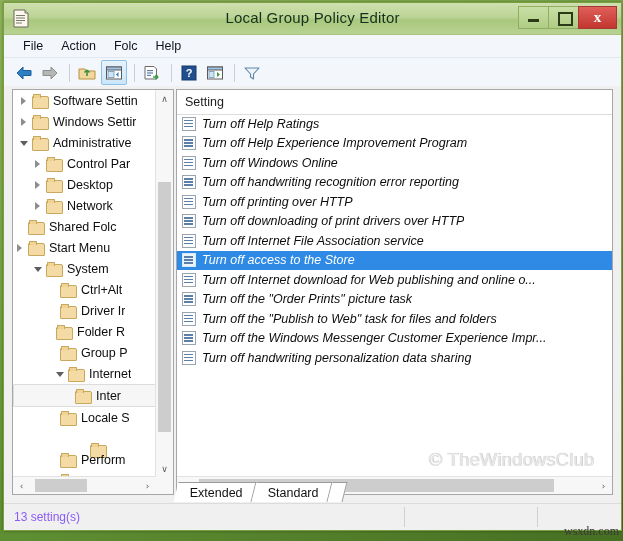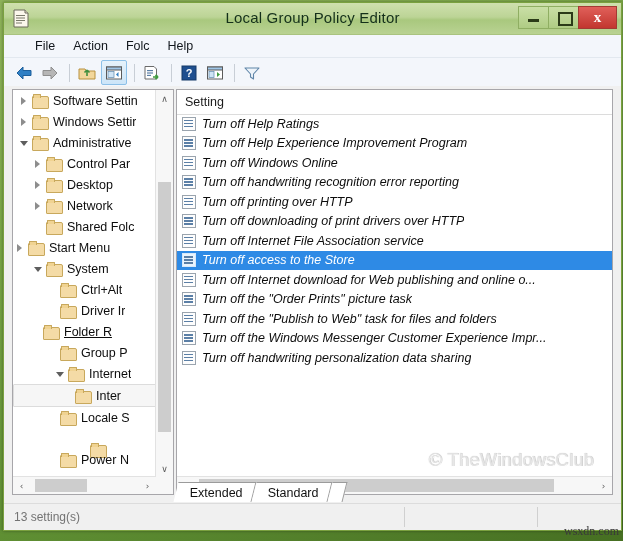--- a/index.html
+++ b/index.html
@@ -68,21 +68,21 @@
     text-align: center; color: #fff;
     font-size: 15px; font-weight: bold;
     font-family: "Liberation Serif", serif;
   }
   
   #menubar {
     height: 22px;
     background: #f3f6fb;
     border-bottom: 1px solid #e2e8ef;
     display: flex; align-items: center;
-    padding-left: 22px;
+    padding-left: 10px;
   }
   .menu-item {
     font-size: 12.5px; color: #11161c;
     padding: 2px 9px;
     cursor: default;
   }
   
   #toolbar {
     height: 29px;
     background: #f3f6fb;
@@ -300,21 +300,21 @@
   
   #statusbar {
     position:absolute;
     left:0; right:0; bottom:0;
     height:26px;
     background:#f0f0f0;
     border-top:1px solid #dcdcdc;
     display:flex; align-items:center;
   }
   #status-text {
-    font-size:12px; color:#737373;
+    font-size:12px; color:#8b5cf6;
     padding-left:10px;
   }
   .status-div {
     position:absolute; top:3px; width:1px; height:20px;
     background:#d0d0d0;
   }
   #sd1 { left:400px; }
   #sd2 { left:533px; }
   #source-tag {
     position:absolute;
@@ -462,21 +462,21 @@
             <div class="folder"></div>
             <div class="tlabel">Desktop</div>
           </div>
           <div class="tnode" style="padding-left: 18px;">
             <div class="tw">
               <div class="arrow-c"></div>
             </div>
             <div class="folder"></div>
             <div class="tlabel">Network</div>
           </div>
-          <div class="tnode" style="padding-left: 18px; text-align: center;">
+          <div class="tnode" style=" text-align: center;">
             <div class="tw"></div>
             <div class="folder"></div>
             <div class="tlabel">Shared Folc</div>
           </div>
           <div class="tnode" style="">
             <div class="tw">
               <div class="arrow-c"></div>
             </div>
             <div class="folder"></div>
             <div class="tlabel">Start Menu</div>
@@ -491,21 +491,21 @@
           <div class="tnode" style="padding-left: 32px;">
             <div class="tw"></div>
             <div class="folder"></div>
             <div class="tlabel">Ctrl+Alt</div>
           </div>
           <div class="tnode" style="padding-left: 32px;">
             <div class="tw"></div>
             <div class="folder"></div>
             <div class="tlabel">Driver Ir</div>
           </div>
-          <div class="tnode" style="padding-left: 15px; text-decoration: underline;">
+          <div class="tnode" style="padding-left: 28px;">
             <div class="tw"></div>
             <div class="folder"></div>
             <div class="tlabel">Folder R</div>
           </div>
           <div class="tnode" style="padding-left: 32px;">
             <div class="tw"></div>
             <div class="folder"></div>
             <div class="tlabel">Group P</div>
           </div>
           <div class="tnode" style="padding-left: 40px;">
@@ -522,20 +522,25 @@
           </div>
           <div class="tnode" style="padding-left: 32px;">
             <div class="tw"></div>
             <div class="folder"></div>
             <div class="tlabel">Locale S</div>
           </div>
           <div class="tnode" style="padding-left: 32px; flex-direction: column;">
             <div class="tw"></div>
             <div class="folder"></div>
             <div class="tlabel">Logon</div>
+          </div>
+          <div class="tnode" style="padding-left: 32px;">
+            <div class="tw"></div>
+            <div class="folder"></div>
+            <div class="tlabel">Perform</div>
           </div>
           <div class="tnode" style="padding-left: 32px;">
             <div class="tw"></div>
             <div class="folder"></div>
             <div class="tlabel">Power N</div>
           </div>
         </div>
 
       <div class="vscroll">
         <div class="sb-arrow v-up">∧</div>

